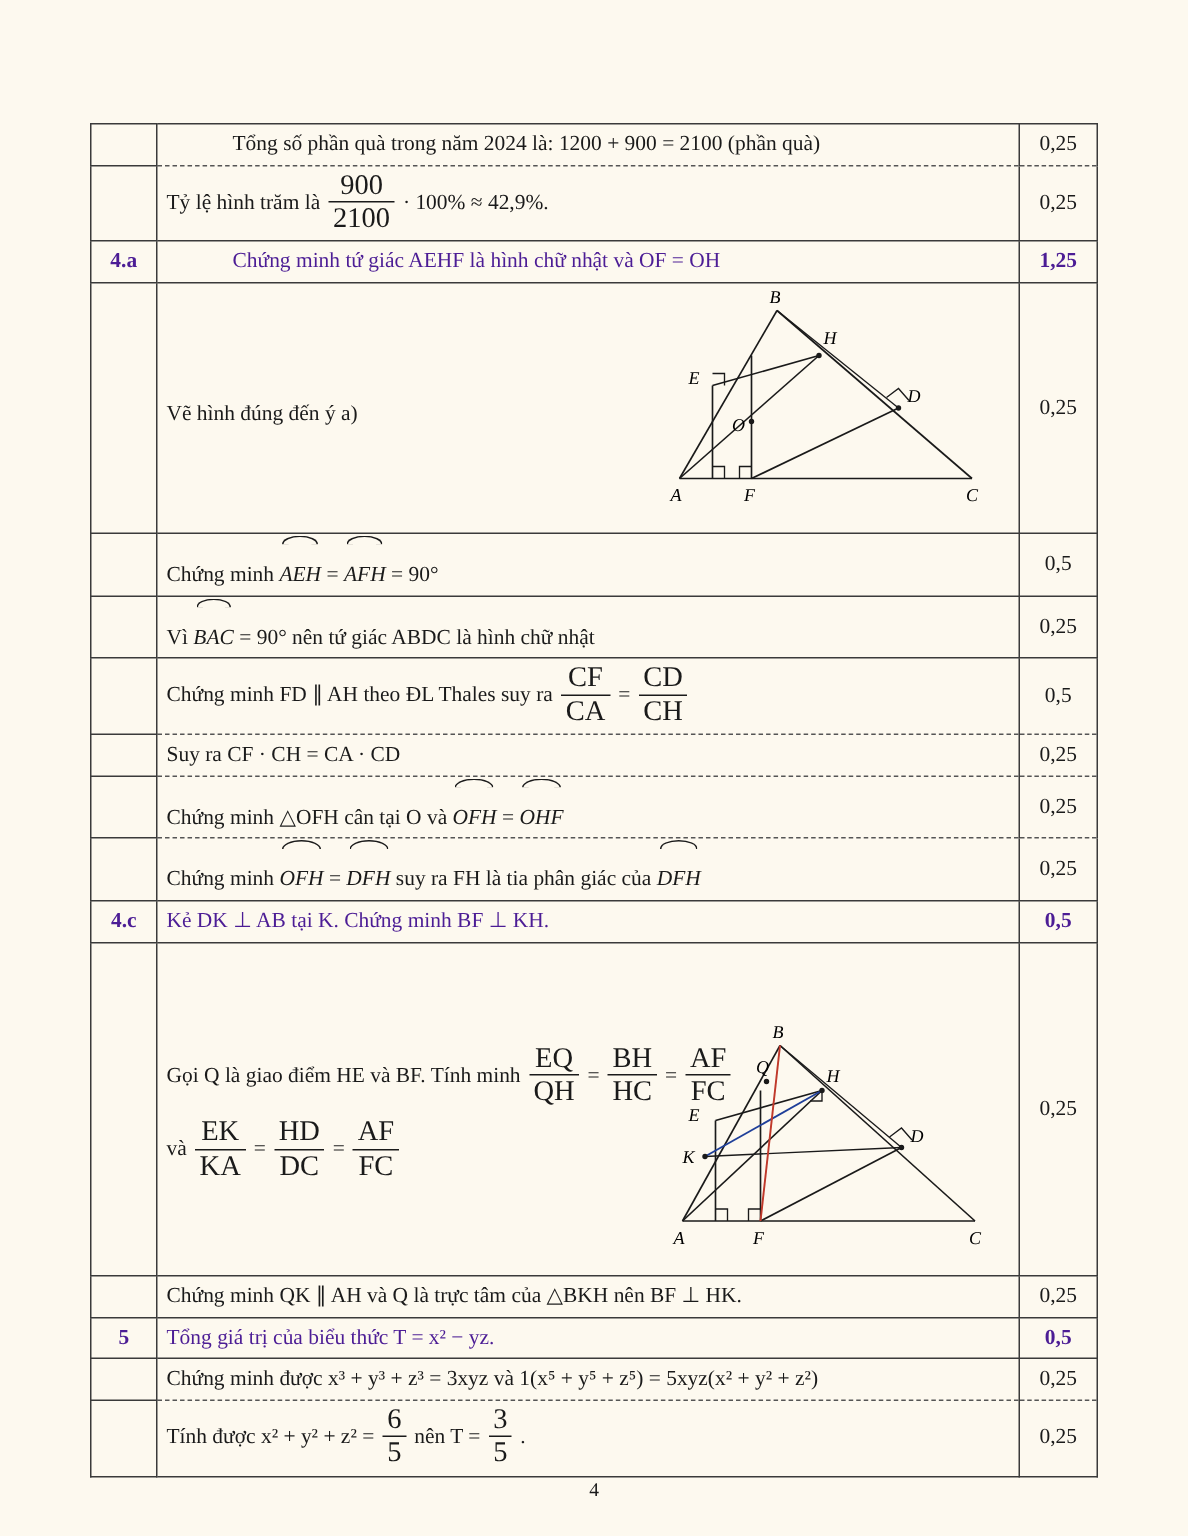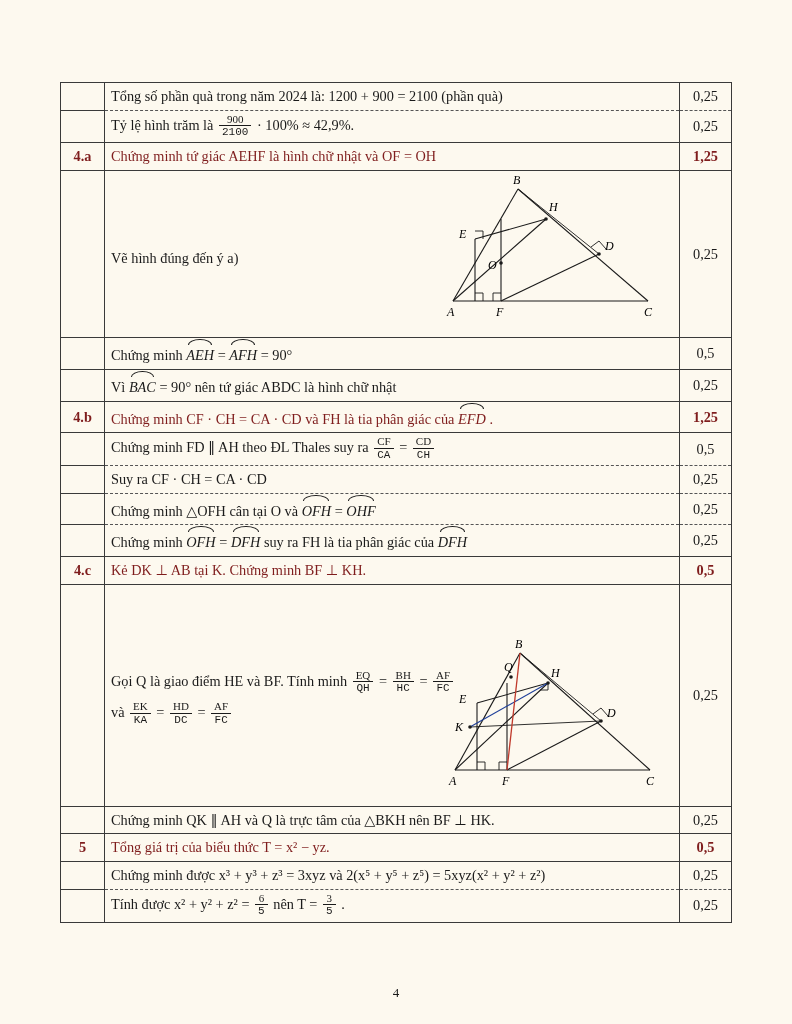--- a/index.html
+++ b/index.html
@@ -25,43 +25,43 @@
     border:1px solid #3a3a3a;
     padding:3px 6px;
     font-size:14.3px;
     vertical-align:middle;
     line-height:1.45;
   }
   .col-id{width:44px;text-align:center;}
   .col-score{width:52px;text-align:center;}
   .dashed-top{border-top:1px dashed #555 !important;}
   .dashed-bottom{border-bottom:1px dashed #555 !important;}
-  .blue{color:#7f1d1d;}
+  .blue{color:#4c1d95;}
   .bold{font-weight:bold;}
 
   
   .frac{
     display:inline-block;
     vertical-align:middle;
     text-align:center;
-    font-size:11px;
+    font-size:19px;
     line-height:1.12;
     margin:0 2px;
     position:relative;
     top:-1px;
   }
   .frac .num{display:block;padding:0 3px;border-bottom:1px solid #1a1a1a;}
-  .frac .den{display:block;padding:0 3px;font-family:Liberation Mono, monospace;}
+  .frac .den{display:block;padding:0 3px;}
 
   
   .arc{
     position:relative;
     display:inline-block;
     font-style:italic;
-    padding-top:4px;
+    padding-top:14px;
   }
   .arc::before{
     content:"";
     position:absolute;
     left:6%;right:6%;
     top:-2px;
     height:5px;
     border-top:1px solid #1a1a1a;
     border-left:1px solid #1a1a1a;
     border-right:1px solid #1a1a1a;
@@ -70,21 +70,21 @@
   .fig-cell{position:relative;height:160px;}
   .fig-wrap{position:absolute;right:6px;top:0;}
   .fig-wrap2{position:absolute;right:4px;top:2px;}
   .pagenum{
     position:absolute;
     left:0;right:0;
     top:985px;
     text-align:center;
     font-size:13px;
   }
-  .txt{display:inline;}
+  .txt{display:inline;margin-left:44px;}
 </style>
 </head>
 <body>
 
 <div class="page">
 <table class="grid">
   <colgroup>
     <col class="col-id">
         <col>
         <col class="col-score">
@@ -178,29 +178,20 @@
     <td class="col-id"></td>
     <td>
       <span>Vì</span>
       <span class="arc">BAC</span>
       <span>= 90° nên tứ giác ABDC là hình chữ nhật</span>
     </td>
     <td class="col-score">0,25</td>
   </tr>
 
 
-  <tr>
-    <td class="col-id blue bold">4.b</td>
-    <td class="blue">
-      <span>Chứng minh CF · CH = CA · CD và FH là tia phân giác của</span>
-      <span class="arc">EFD</span>
-      <span>.</span>
-    </td>
-    <td class="col-score blue bold">1,25</td>
-  </tr>
 
   <tr>
     <td class="col-id"></td>
     <td class="dashed-bottom">
       <span>Chứng minh FD ∥ AH theo ĐL Thales suy ra</span>
       <span class="frac">
         <span class="num">CF</span>
         <span class="den">CA</span>
       </span>
       <span>=</span>
@@ -343,21 +334,21 @@
     <td class="col-id blue bold">5</td>
     <td class="blue">
       <span>Tổng giá trị của biểu thức T = x² − yz.</span>
     </td>
     <td class="col-score blue bold">0,5</td>
   </tr>
 
   <tr>
     <td class="col-id"></td>
     <td class="dashed-bottom">
-      <span>Chứng minh được x³ + y³ + z³ = 3xyz và 2(x⁵ + y⁵ + z⁵) = 5xyz(x² + y² + z²)</span>
+      <span>Chứng minh được x³ + y³ + z³ = 3xyz và 1(x⁵ + y⁵ + z⁵) = 5xyz(x² + y² + z²)</span>
     </td>
     <td class="col-score dashed-bottom">0,25</td>
   </tr>
 
   <tr>
     <td class="col-id"></td>
     <td class="dashed-top">
       <span>Tính được x² + y² + z² =</span>
       <span class="frac">
         <span class="num">6</span>

